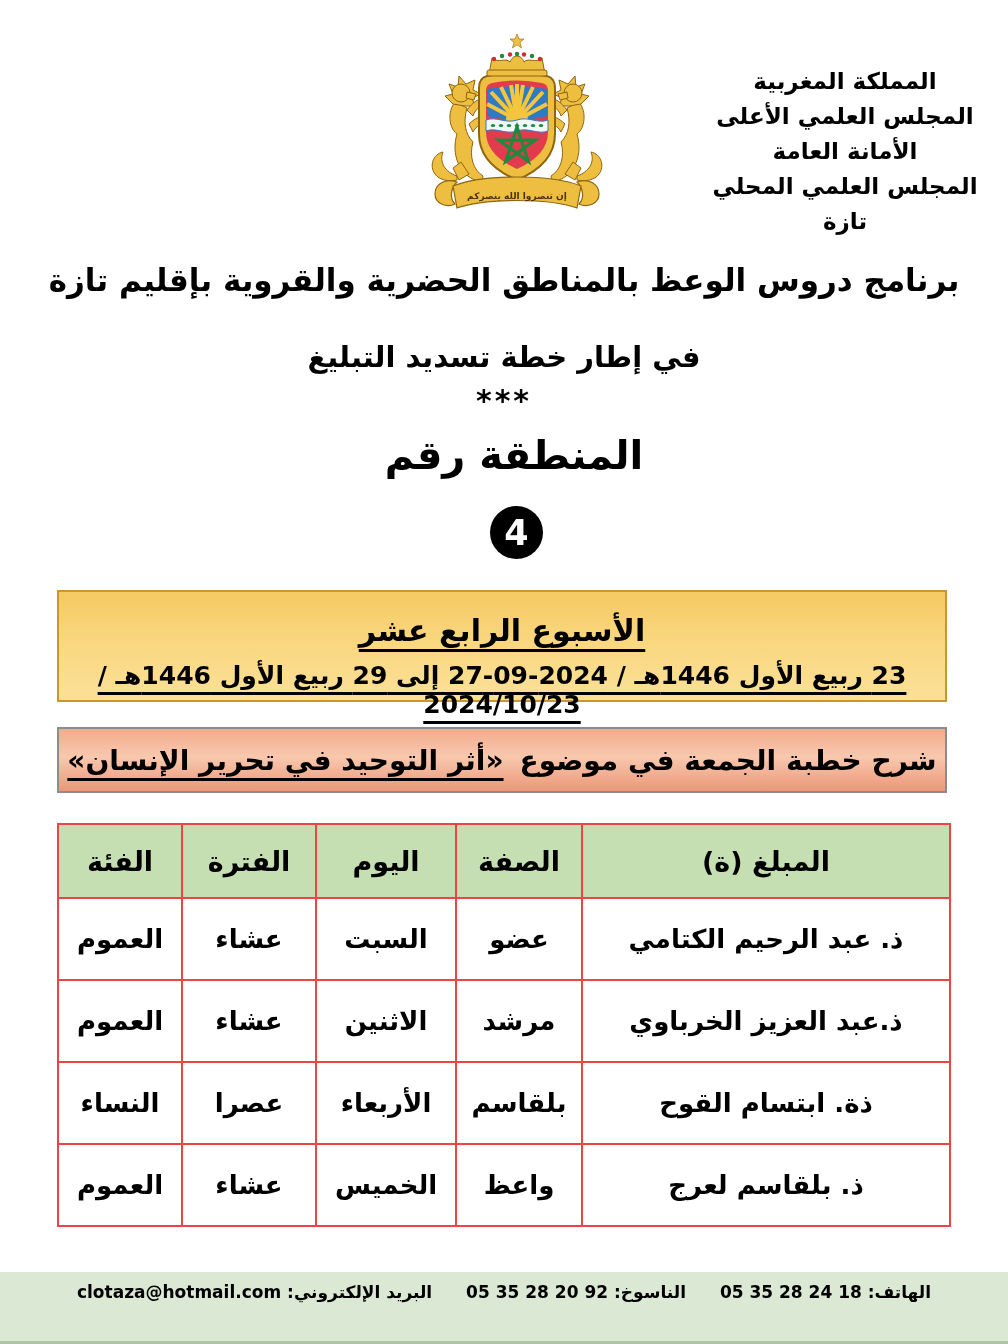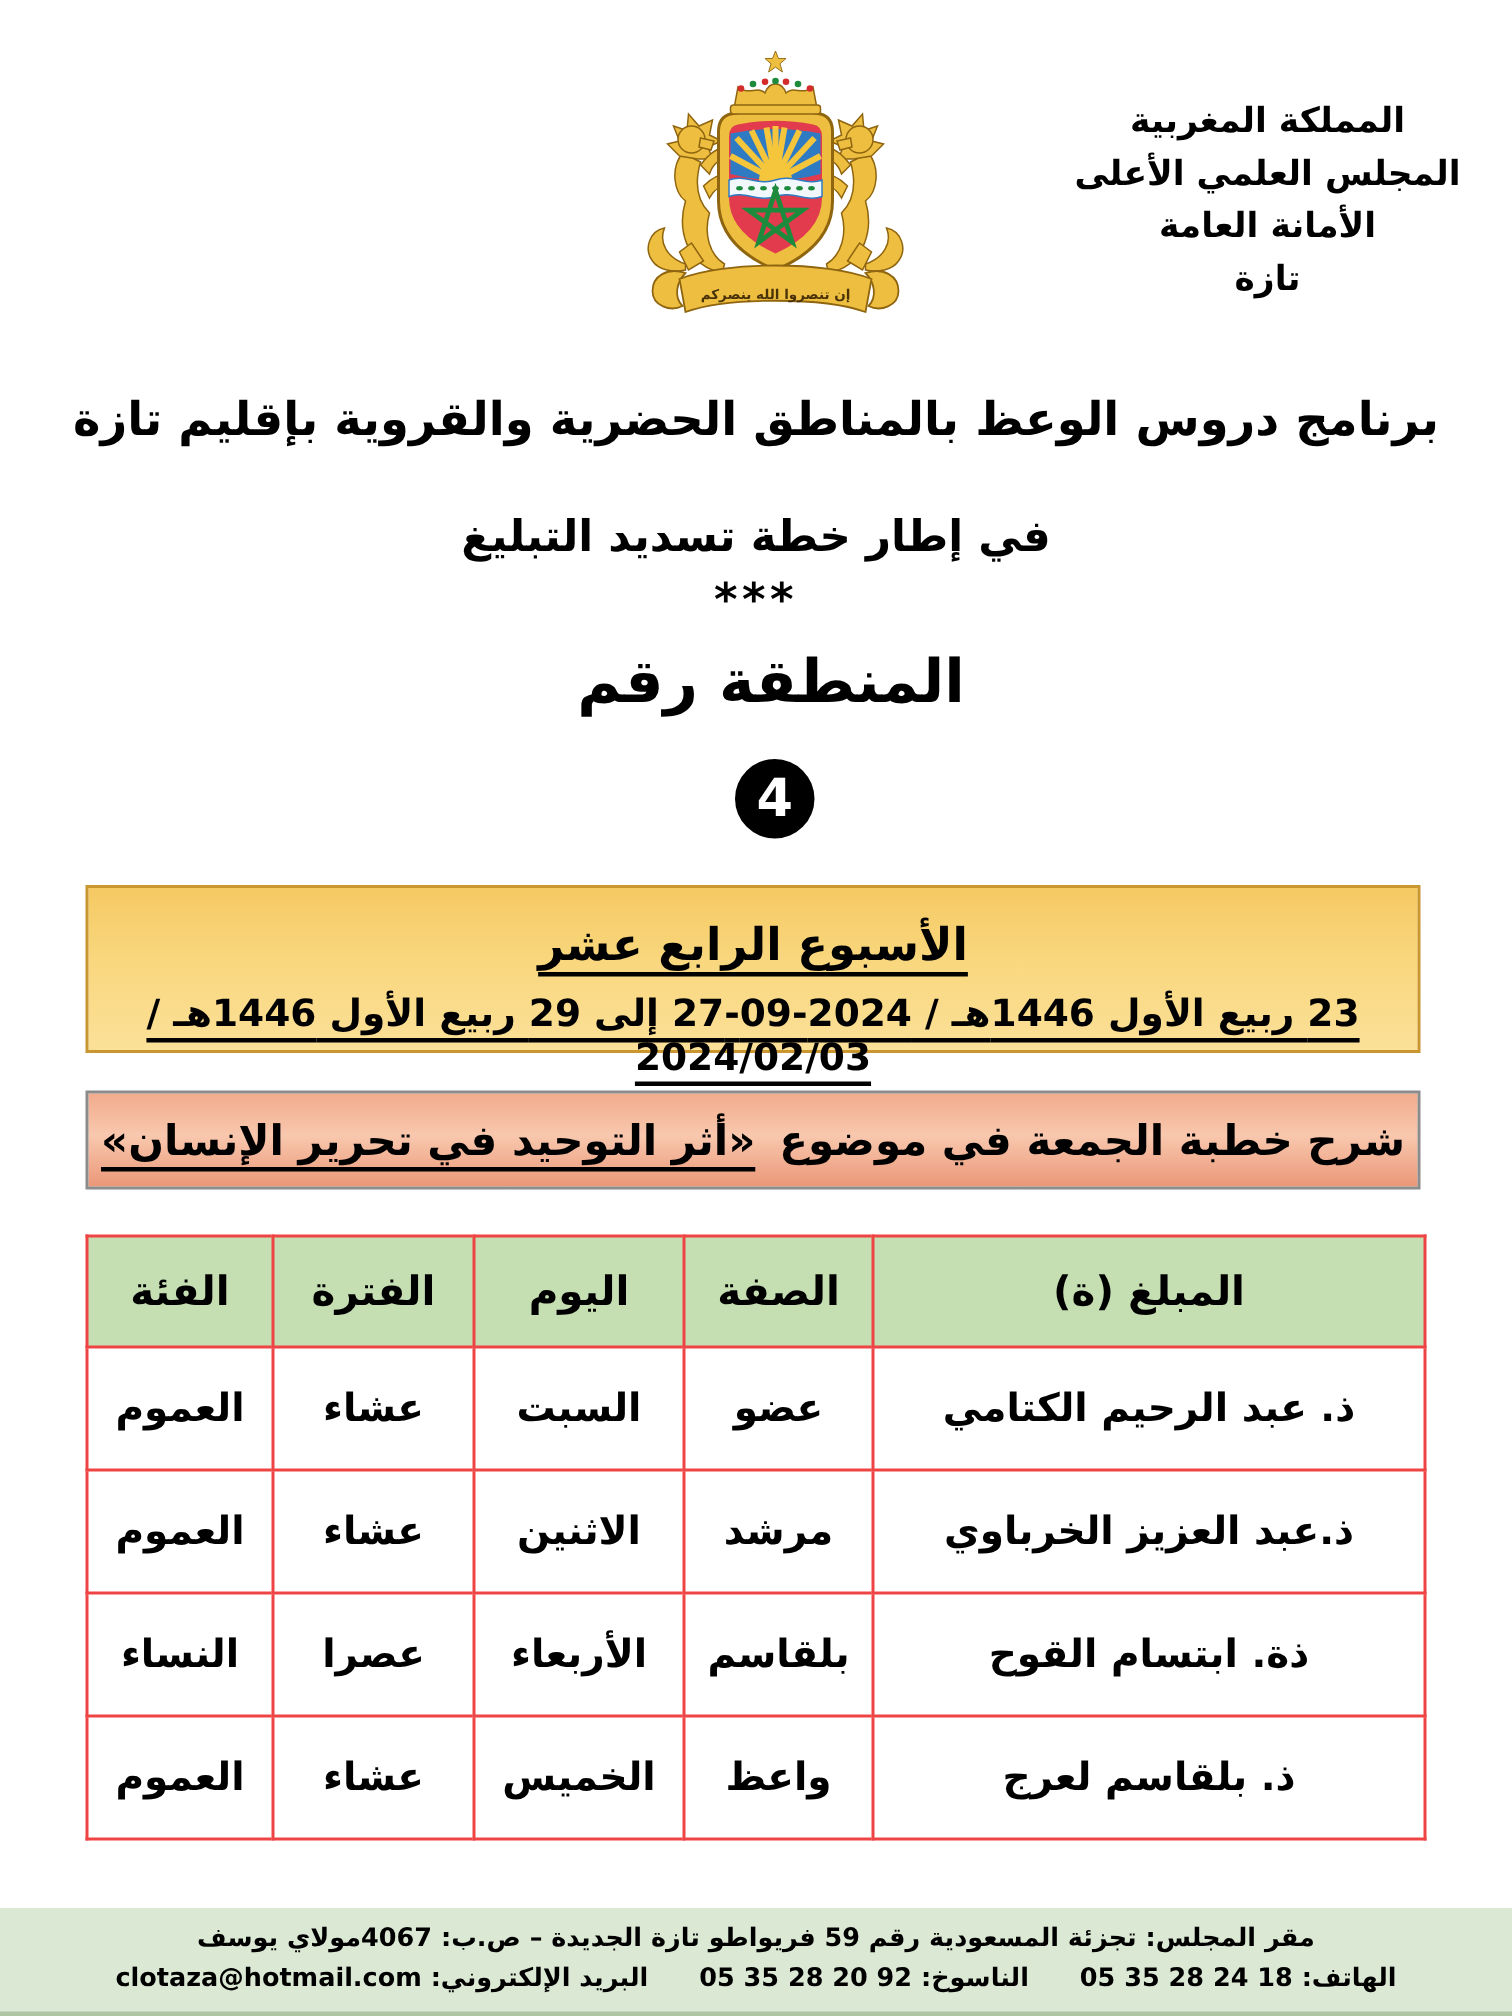--- a/index.html
+++ b/index.html
@@ -69,20 +69,21 @@
 </style>
 </head>
 <body>
 
 <div class="page">
 
   <div class="org-block">
     <div>المملكة المغربية</div>
     <div>المجلس العلمي الأعلى</div>
     <div>الأمانة العامة</div>
+    <div>المجلس العلمي المحلي</div>
     <div>تازة</div>
   </div>
 
   <svg class="emblem" viewBox="0 0 188 192">
 
     <g fill="#EDBE3F" stroke="#8F6510" stroke-width="1">
       <path d="M34 144 C 22 140, 16 130, 20 120 C 10 122, 6 134, 12 142 C 16 148, 26 150, 34 148 Z"></path>
       <path d="M52 148 C 36 142, 28 122, 34 102 C 26 96, 24 80, 32 70 L 44 76 C 40 90, 42 102, 50 110 C 46 124, 50 138, 60 144 L 58 152 L 40 152 Z"></path>
       <path d="M36 148 L30 136 L38 130 L46 142 Z"></path>
       <path d="M30 72 L22 64 L30 62 L26 52 L35 55 L36 44 L43 52 L52 48 L50 58 L58 62 L49 66 L52 74 L42 74 Z"></path>
@@ -154,21 +155,21 @@
   </svg>
 
   <div class="title-main">برنامج دروس الوعظ بالمناطق الحضرية والقروية بإقليم تازة</div>
   <div class="title-sub">في إطار خطة تسديد التبليغ</div>
   <div class="stars">***</div>
   <div class="zone-label">المنطقة رقم</div>
   <div class="zone-badge">4</div>
 
   <div class="week-banner">
     <span class="week-title">الأسبوع الرابع عشر</span>
-    <span class="week-dates">23 ربيع الأول 1446هـ / 2024-09-27  إلى 29 ربيع الأول 1446هـ / 2024/02/03</span>
+    <span class="week-dates">23 ربيع الأول 1446هـ / 2024-09-27  إلى 29 ربيع الأول 1446هـ / 2024/10/23</span>
   </div>
 
   <div class="topic-banner">
     <span>شرح خطبة الجمعة في موضوع</span>
     <span class="topic-quoted">«أثر التوحيد في تحرير الإنسان»</span>
   </div>
 
   <table class="schedule">
     <colgroup>
       <col style="width:368px">
@@ -212,21 +213,20 @@
         <td>ذ. بلقاسم لعرج</td>
         <td>واعظ</td>
         <td>الخميس</td>
         <td>عشاء</td>
         <td>العموم</td>
       </tr>
     </tbody>
   </table>
 
   <div class="footer">
-    <div class="footer-line">مقر المجلس: تجزئة المسعودية رقم 59 فريواطو تازة الجديدة – ص.ب: 4067مولاي يوسف</div>
     <div class="footer-line">
       <span class="contact-group">
         <span>الهاتف:</span>
         <span dir="ltr">05 35 28 24 18</span>
       </span>
       <span class="contact-group">
         <span>الناسوخ:</span>
         <span dir="ltr">05 35 28 20 92</span>
       </span>
       <span class="contact-group">

